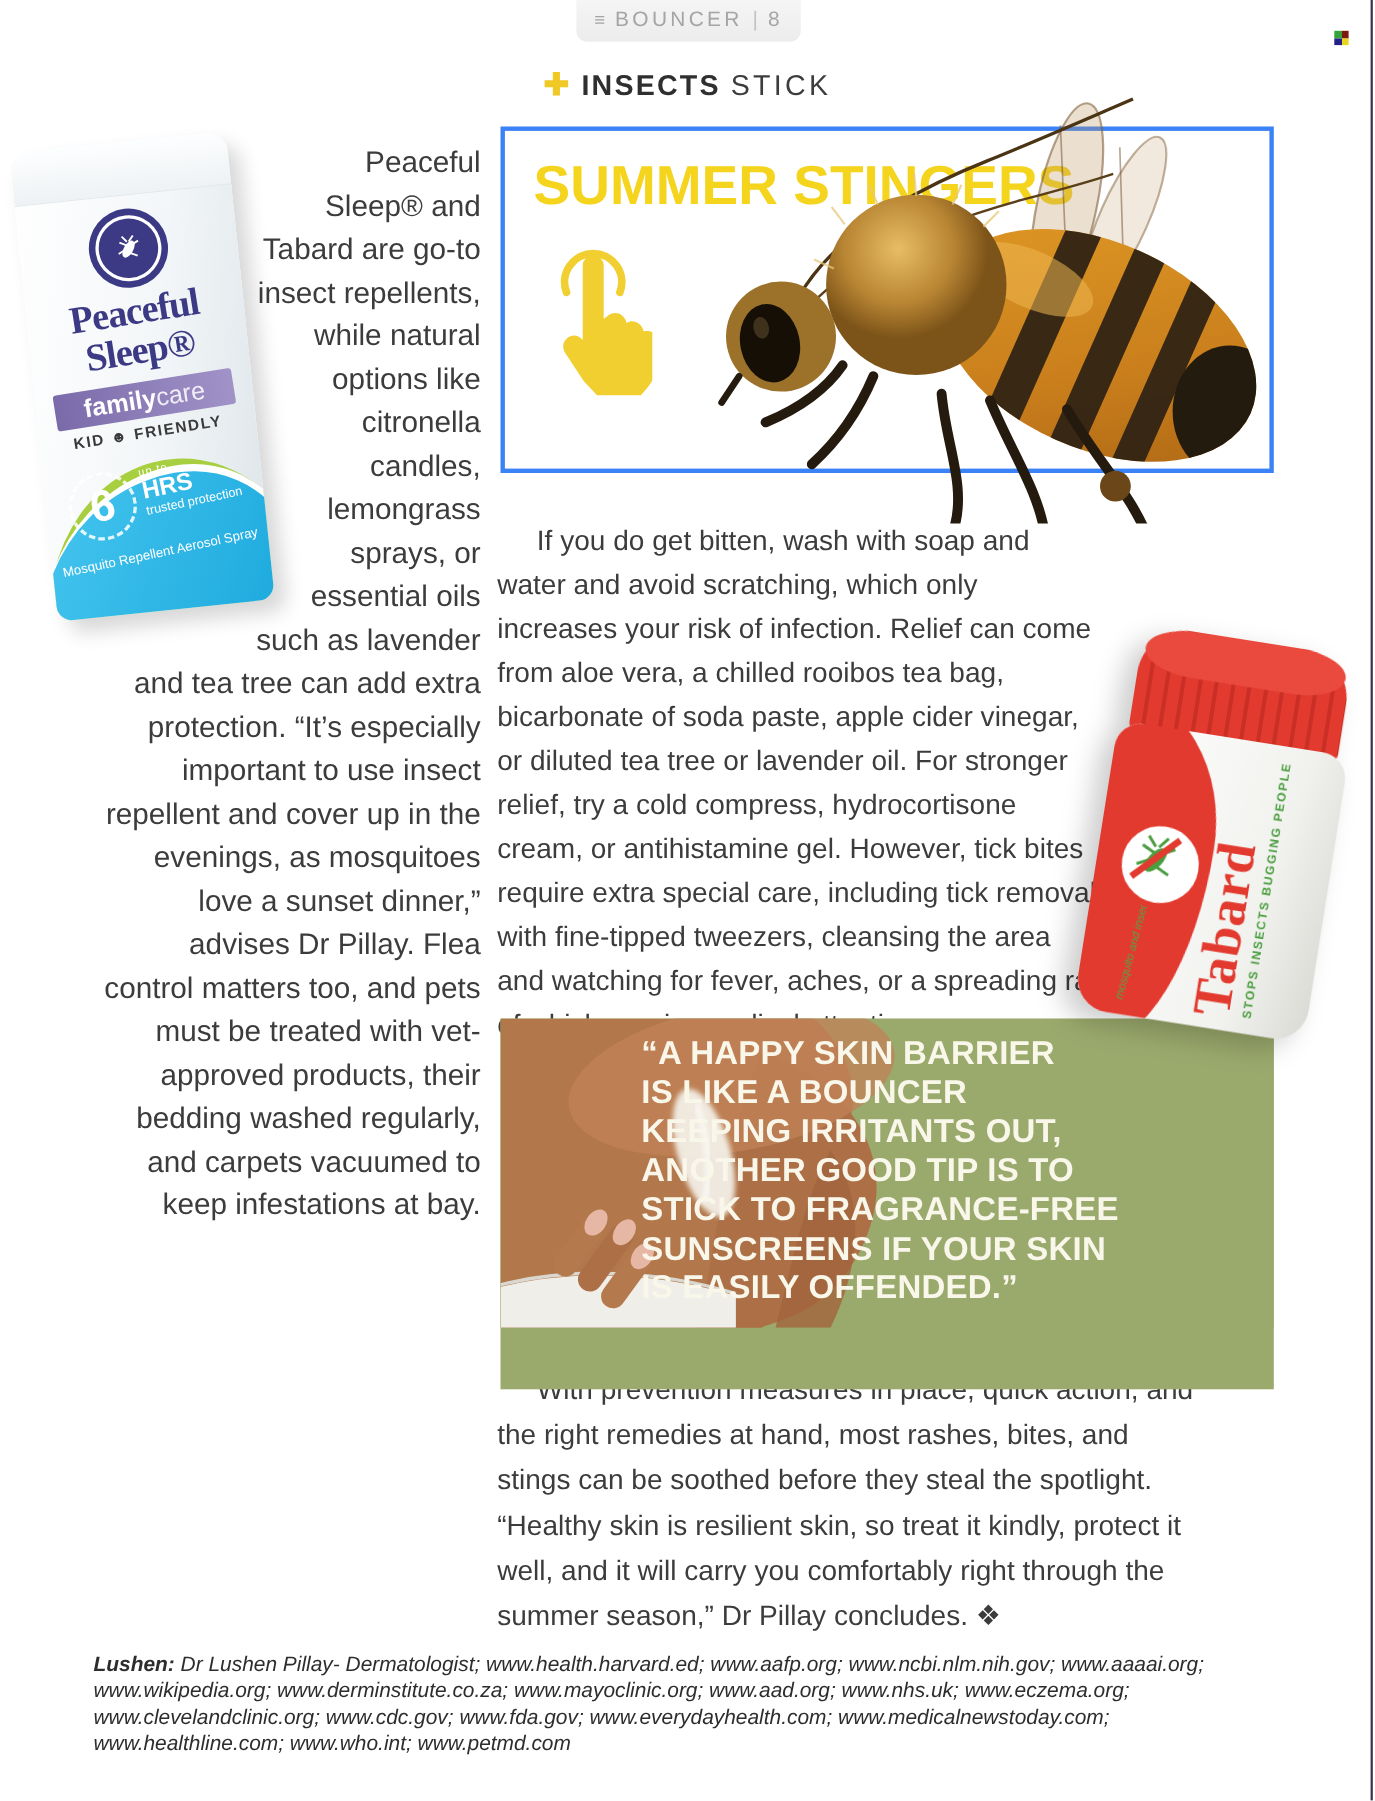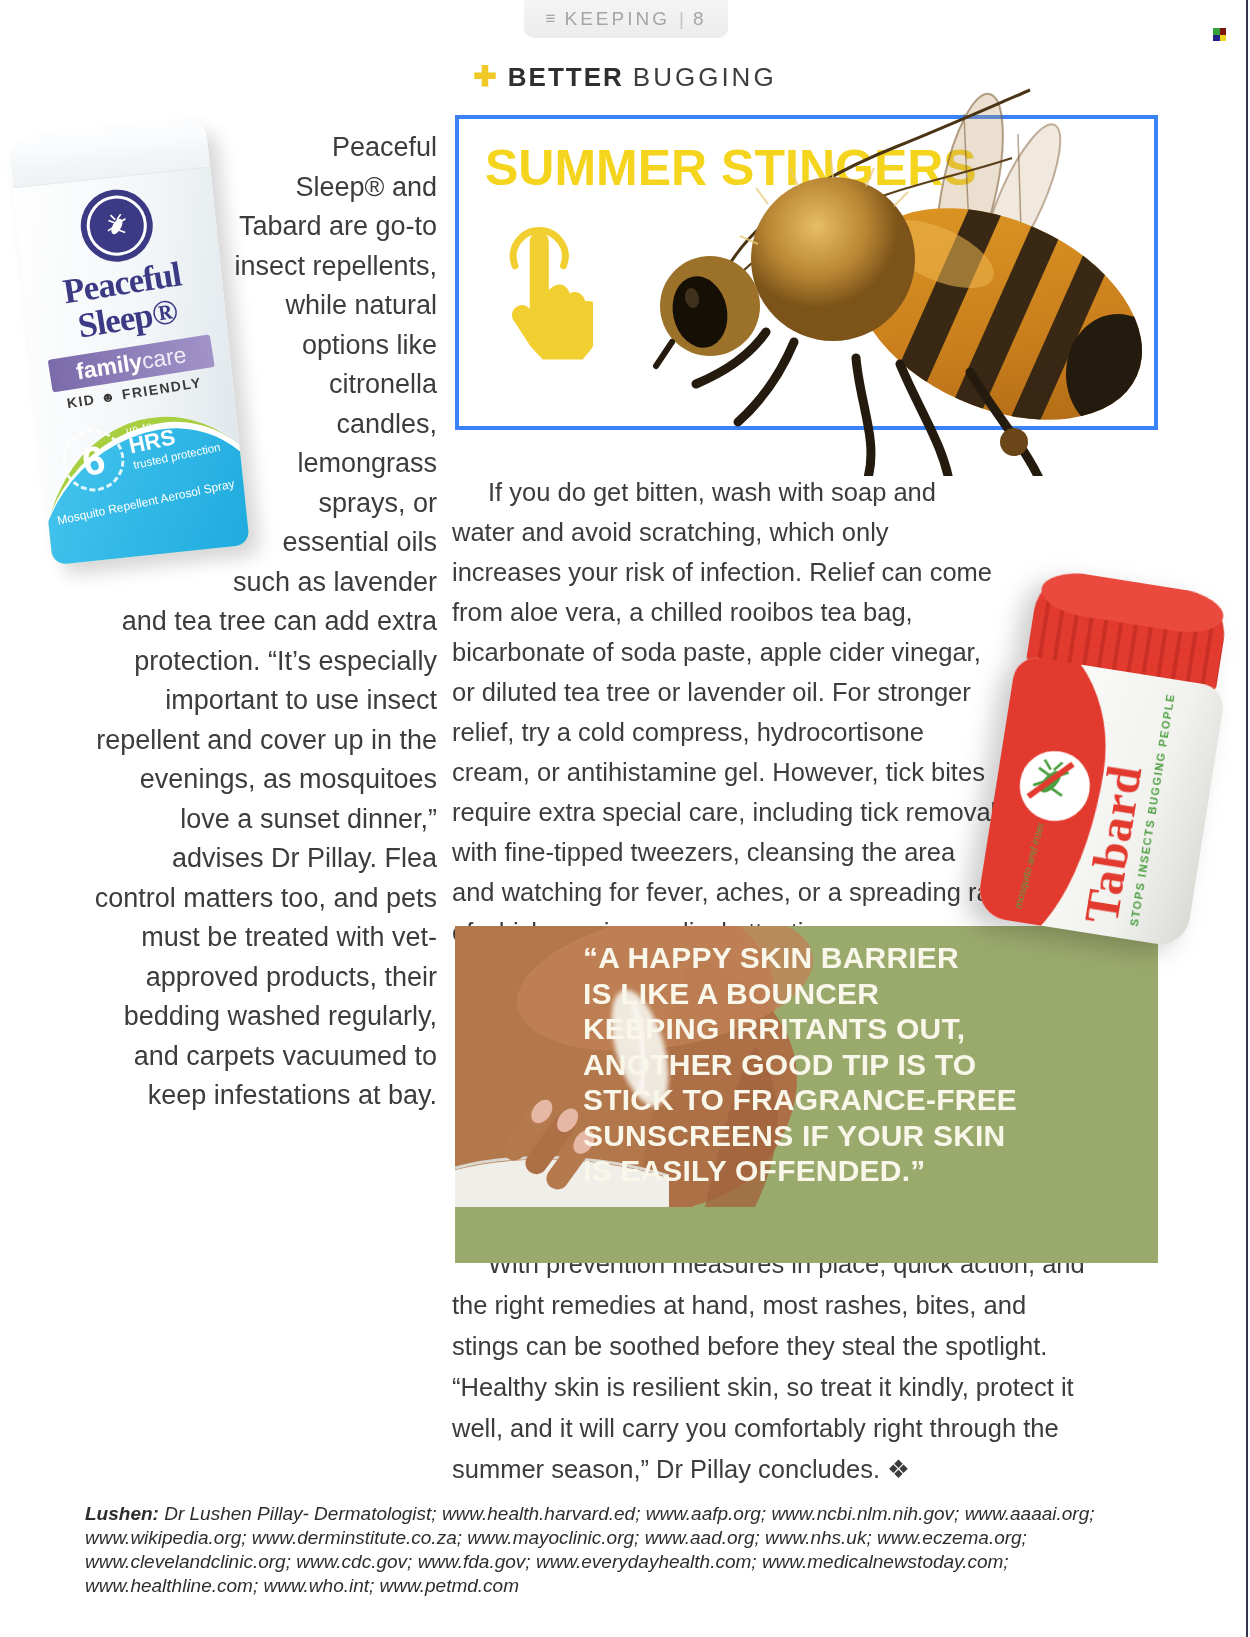--- a/index.html
+++ b/index.html
@@ -110,36 +110,36 @@
     font-style:italic;color:#2d2d2d;margin:0;}
   .src-label{font-weight:700;}
 </style>
 </head>
 <body>
 
 <div id="page">
 
   <div class="contents-bar">
     <span class="glyph">≡</span>
-    <span>KEEPING</span>
+    <span>BOUNCER</span>
     <span class="sep">|</span>
     <span>8</span>
   </div>
 
   <div class="color-square">
     <span class="cs1"></span>
     <span class="cs2"></span>
     <span class="cs3"></span>
     <span class="cs4"></span>
   </div>
 
   <div class="edge-line"></div>
 
   <div class="section-label">
-    <span class="plus">✚</span><span class="b1">BETTER</span><span class="b2">BUGGING</span>
+    <span class="plus">✚</span><span class="b1">INSECTS</span><span class="b2">STICK</span>
   </div>
 
   <div class="hero">
     <div class="hero-title">SUMMER STINGERS</div>
     <svg class="tap-icon" viewBox="0 0 120 170">
       <path d="M30,64 A30,30 0 1 1 86,64" fill="none" stroke="#f2cf30" stroke-width="8" stroke-linecap="round"></path>
       <path fill="#f2cf30" d="M47,36 a11,11 0 0 1 22,0 v56 l5,-4 c7,-5 15,-2 18,5 l1,3 c6,-4 14,-1 17,6 l1,3 c7,-2 14,2 16,9 v16 c0,14 -5,26 -13,35 l-6,7 H62 l-14,-15 -19,-29 c-5,-7 -2,-15 5,-18 c5,-2 10,0 13,4 V36 z"></path>
     </svg>
   </div>
 

